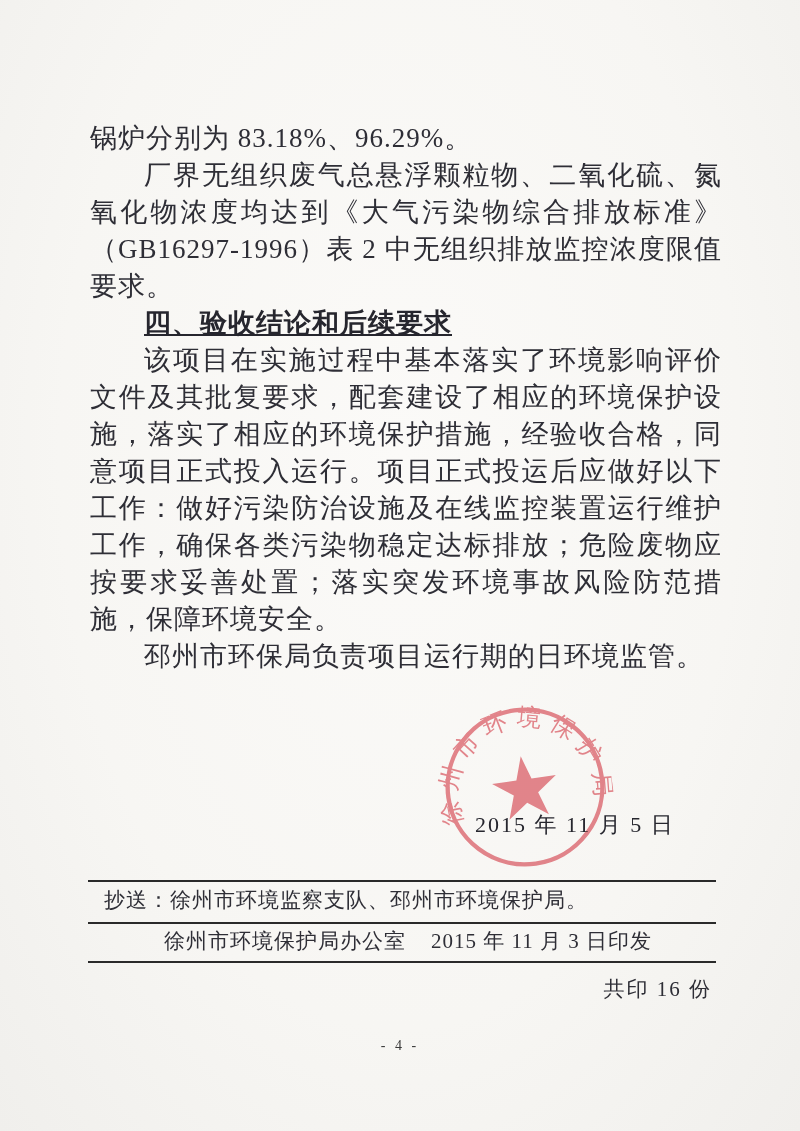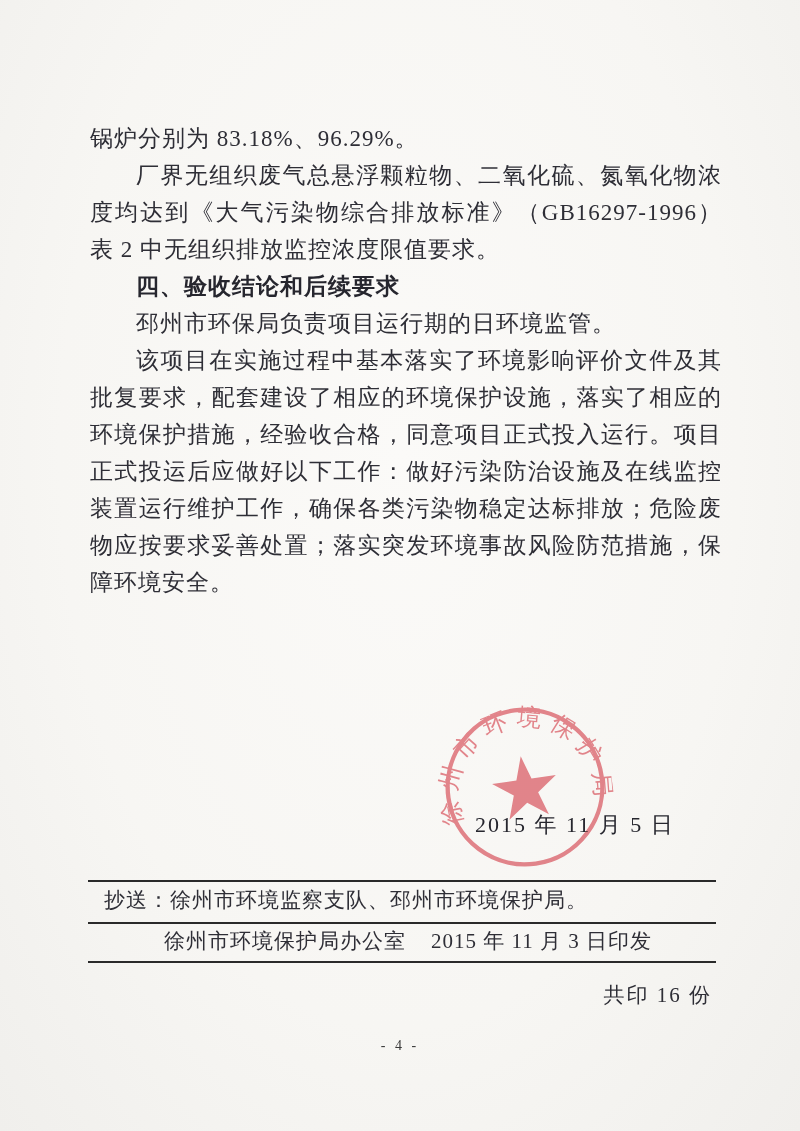--- a/index.html
+++ b/index.html
@@ -15,32 +15,33 @@
     inset: 0;
     background:
       radial-gradient(ellipse at 50% 40%, #fbfaf8 0%, #f7f6f3 60%, #f0efec 100%);
     color: #2e2e36;
   }
   .content {
     position: absolute;
     left: 90px;
     top: 120px;
     width: 632px;
-    font-size: 23px;
+    font-size: 27px;
     line-height: 37px;
     letter-spacing: 1px;
     text-align: justify;
   }
   .para { text-indent: 2em; }
   .para.no-indent { text-indent: 0; }
   .section-heading {
     text-indent: 2em;
     font-family: "Liberation Sans", "DejaVu Sans", sans-serif;
     font-weight: bold;
     color: #26262e;
+    text-decoration: underline;
   }
   .date-line {
     position: absolute;
     left: 443px;
     top: 810px;
     font-size: 22px;
     letter-spacing: 2px;
     color: #26262e;
     z-index: 2;
     margin-left: 32px;
@@ -78,21 +79,20 @@
     justify-content: center;
     align-items: baseline;
     padding: 3px 4px 6px 16px;
     letter-spacing: 1px;
     gap: 25px;
   }
   .copies-row {
     text-align: right;
     padding: 12px 4px 0 0;
     letter-spacing: 2px;
-    margin-top: 6px;
   }
   .page-number {
     position: absolute;
     left: 0;
     right: 0;
     top: 1038px;
     text-align: center;
     font-size: 14px;
     letter-spacing: 3px;
     color: #3a3a3a;
@@ -100,22 +100,22 @@
 </style>
 </head>
 <body>
 
 <div class="page">
 
   <div class="content">
     <p class="para no-indent">锅炉分别为 83.18%、96.29%。</p>
     <p class="para">厂界无组织废气总悬浮颗粒物、二氧化硫、氮氧化物浓度均达到《大气污染物综合排放标准》（GB16297-1996）表 2 中无组织排放监控浓度限值要求。</p>
     <p class="section-heading">四、验收结论和后续要求</p>
+    <p class="para">该项目在实施过程中基本落实了环境影响评价文件及其批复要求，配套建设了相应的环境保护设施，落实了相应的环境保护措施，经验收合格，同意项目正式投入运行。项目正式投运后应做好以下工作：做好污染防治设施及在线监控装置运行维护工作，确保各类污染物稳定达标排放；危险废物应按要求妥善处置；落实突发环境事故风险防范措施，保障环境安全。</p>
     <p class="para">邳州市环保局负责项目运行期的日环境监管。</p>
-    <p class="para">该项目在实施过程中基本落实了环境影响评价文件及其批复要求，配套建设了相应的环境保护设施，落实了相应的环境保护措施，经验收合格，同意项目正式投入运行。项目正式投运后应做好以下工作：做好污染防治设施及在线监控装置运行维护工作，确保各类污染物稳定达标排放；危险废物应按要求妥善处置；落实突发环境事故风险防范措施，保障环境安全。</p>
   </div>
 
   <div class="date-line">2015 年 11 月 5 日</div>
 
   <svg class="stamp" viewBox="0 0 180 180">
     <circle cx="90" cy="90" r="80" fill="none" stroke="#e4737c" stroke-width="4.5"></circle>
     <path id="stamp-arc" d="M 22 118 A 71 71 0 1 1 158 118" fill="none"></path>
     <text fill="#e4737c" font-size="25" font-family="Liberation Sans, DejaVu Sans, sans-serif" letter-spacing="8">
       <textPath href="#stamp-arc" startOffset="50%" text-anchor="middle">徐州市环境保护局</textPath>
     </text>

